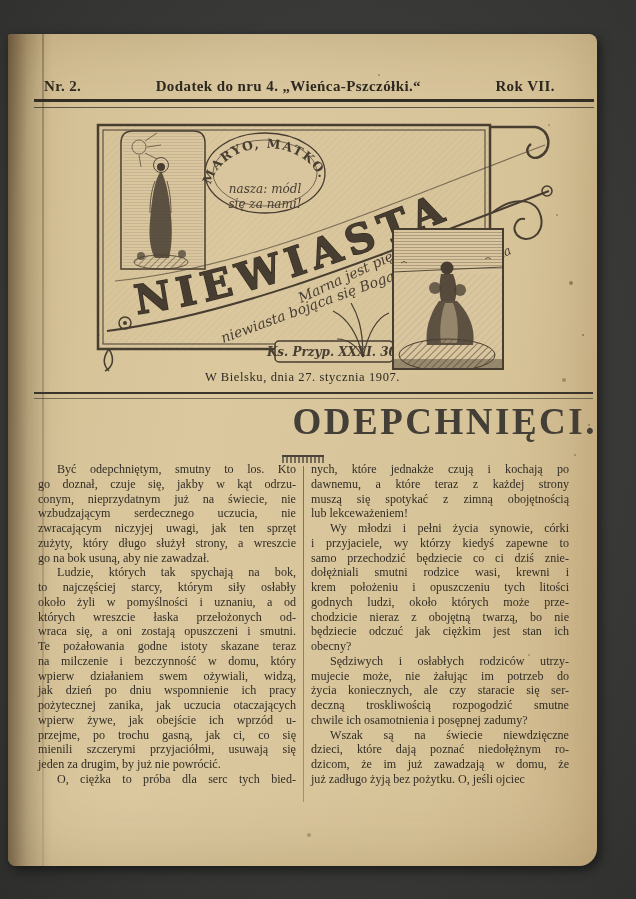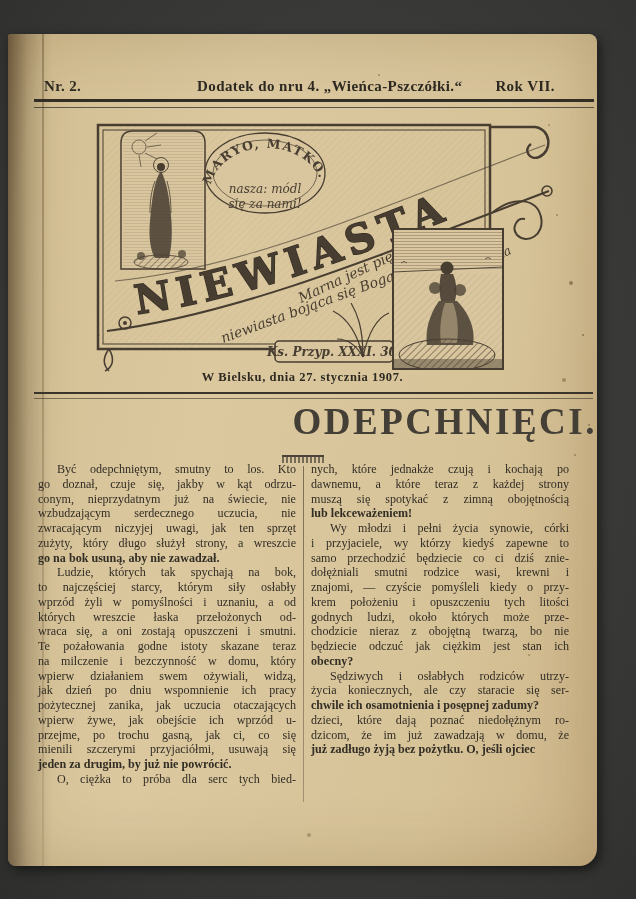--- a/index.html
+++ b/index.html
@@ -21,40 +21,40 @@
     background:linear-gradient(rgba(60,40,15,.30),rgba(60,40,15,.10));}
   .speckles{position:absolute;left:0;top:0;width:2px;height:2px;border-radius:50%;
     box-shadow:562px 248px 0 1px rgba(70,52,28,.45), 574px 300px 0 0 rgba(70,52,28,.5),
       555px 345px 0 1px rgba(70,52,28,.35), 580px 390px 0 0 rgba(70,52,28,.45),
       548px 180px 0 0 rgba(70,52,28,.4), 370px 40px 0 0 rgba(70,52,28,.4),
       120px 700px 0 0 rgba(70,52,28,.35), 300px 800px 0 1px rgba(70,52,28,.3),
       520px 620px 0 0 rgba(70,52,28,.35), 90px 300px 0 0 rgba(70,52,28,.3),
       566px 420px 0 0 rgba(70,52,28,.4), 540px 90px 0 0 rgba(70,52,28,.35);}
   .hdr{position:absolute;top:44px;left:36px;right:42px;display:flex;align-items:baseline;
     font-weight:bold;font-size:15px;color:#2d2921;letter-spacing:.4px;gap:33px;}
-  .hdr .mid{flex:1;text-align:right;}
+  .hdr .mid{flex:1;text-align:center;}
   .hdr-rule{position:absolute;top:65px;left:26px;right:3px;height:5px;
     border-top:3px solid #332e25;border-bottom:1px solid rgba(51,46,37,.75);}
   .masthead{position:absolute;left:87px;top:83px;width:466px;height:256px;}
   .dateline{position:absolute;top:336px;left:0;right:0;text-align:center;
-    font-weight:bold;font-size:12.5px;color:#2e2a22;letter-spacing:.6px;}
+    font-weight:normal;font-size:12.5px;color:#2e2a22;letter-spacing:.6px;}
   .date-rule{position:absolute;top:358px;left:26px;right:4px;height:4px;
     border-top:2px solid #3a352b;border-bottom:1px solid rgba(58,53,43,.6);}
   .article-title{position:absolute;top:366px;left:0;right:0;text-align:right;
     font-size:37px;color:#443f36;letter-spacing:2.5px;font-weight:700;}
   .title-orn{position:absolute;top:421px;left:50%;transform:translateX(-50%);
     width:42px;height:6px;border-top:2px solid #4a4438;
     background:repeating-linear-gradient(90deg, rgba(74,68,56,.7) 0 2px, transparent 2px 4px);}
   .cols{position:absolute;top:428px;left:30px;right:28px;display:flex;gap:15px;
     font-size:12.1px;line-height:14.75px;color:#322d25;}
   .col{flex:1;min-width:0;}
   .divider{position:absolute;top:432px;left:295px;width:1px;height:336px;
     background:linear-gradient(rgba(60,50,35,.6),rgba(60,50,35,.35));}
   .line{white-space:nowrap;text-align:justify;text-align-last:justify;}
-  .line.last{text-align-last:left;font-weight:bold;}
+  .line.last{text-align-last:left;}
   .line.first{text-indent:19px;}
   svg text{font-family:"DejaVu Serif","Liberation Serif",serif;fill:#473d31;}
 </style>
 </head>
 <body>
 
 <div class="page">
   <div class="fold"></div>
   <div class="crease"></div>
   <div class="speckles"></div>
@@ -183,21 +183,21 @@
     <div class="col">
         <div class="line first">Być odepchniętym, smutny to los. Kto</div>
         <div class="line">go doznał, czuje się, jakby w kąt odrzu-</div>
         <div class="line">conym, nieprzydatnym już na świecie, nie</div>
         <div class="line">wzbudzającym serdecznego uczucia, nie</div>
         <div class="line">zwracającym niczyjej uwagi, jak ten sprzęt</div>
         <div class="line">zużyty, który długo służył strony, a wreszcie</div>
         <div class="line last">go na bok usuną, aby nie zawadzał.</div>
         <div class="line first">Ludzie, których tak spychają na bok,</div>
         <div class="line">to najczęściej starcy, którym siły osłabły</div>
-        <div class="line">wprzód żyli w pomyślności i uznaniu, a od</div>
+        <div class="line">około żyli w pomyślności i uznaniu, a od</div>
         <div class="line">których wreszcie łaska przełożonych od-</div>
         <div class="line">wraca się, a oni zostają opuszczeni i smutni.</div>
         <div class="line">Te pożałowania godne istoty skazane teraz</div>
         <div class="line">na milczenie i bezczynność w domu, który</div>
         <div class="line">wpierw działaniem swem ożywiali, widzą,</div>
         <div class="line">jak dzień po dniu wspomnienie ich pracy</div>
         <div class="line">pożytecznej zanika, jak uczucia otaczających</div>
         <div class="line">wpierw żywe, jak obejście ich wprzód u-</div>
         <div class="line">przejme, po trochu gasną, jak ci, co się</div>
         <div class="line">mienili szczerymi przyjaciółmi, usuwają się</div>
@@ -206,28 +206,30 @@
       </div>
     <div class="col">
         <div class="line">nych, które jednakże czują i kochają po</div>
         <div class="line">dawnemu, a które teraz z każdej strony</div>
         <div class="line">muszą się spotykać z zimną obojętnością</div>
         <div class="line last">lub lekceważeniem!</div>
         <div class="line first">Wy młodzi i pełni życia synowie, córki</div>
         <div class="line">i przyjaciele, wy którzy kiedyś zapewne to</div>
         <div class="line">samo przechodzić będziecie co ci dziś znie-</div>
         <div class="line">dołężniali smutni rodzice wasi, krewni i</div>
-        <div class="line">znajomi, — czyście pomyśleli kiedy o przy-</div>
         <div class="line">krem położeniu i opuszczeniu tych litości</div>
         <div class="line">godnych ludzi, około których może prze-</div>
         <div class="line">chodzicie nieraz z obojętną twarzą, bo nie</div>
         <div class="line">będziecie odczuć jak ciężkim jest stan ich</div>
         <div class="line last">obecny?</div>
         <div class="line first">Sędziwych i osłabłych rodziców utrzy-</div>
+        <div class="line">mujecie może, nie żałując im potrzeb do</div>
         <div class="line">życia koniecznych, ale czy staracie się ser-</div>
+        <div class="line">deczną troskliwością rozpogodzić smutne</div>
         <div class="line last">chwile ich osamotnienia i posępnej zadumy?</div>
+        <div class="line first">Wszak są na świecie niewdzięczne</div>
         <div class="line">dzieci, które dają poznać niedołężnym ro-</div>
         <div class="line">dzicom, że im już zawadzają w domu, że</div>
         <div class="line last">już zadługo żyją bez pożytku. O, jeśli ojciec</div>
       </div>
   </div>
   <div class="divider"></div>
 </div>
 
 </body></html>

